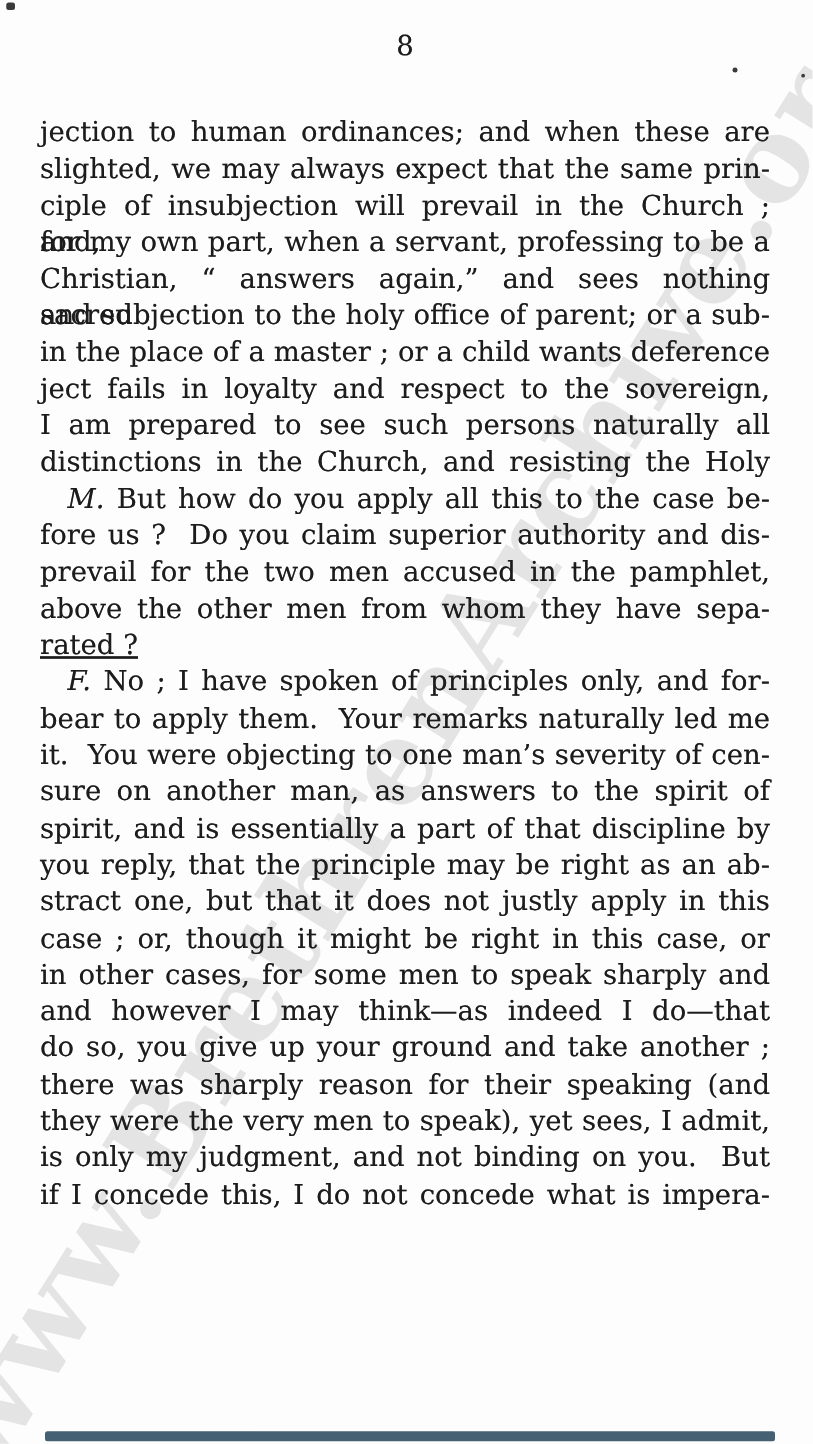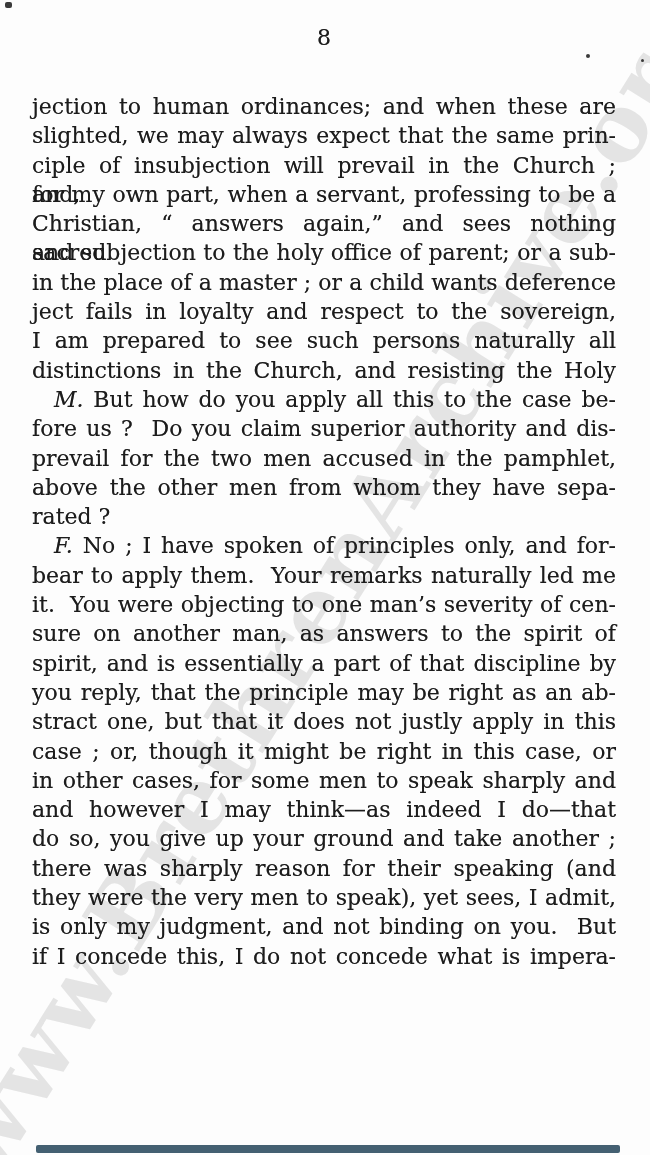--- a/index.html
+++ b/index.html
@@ -46,21 +46,21 @@
   }
   .line {
     height: 29.3px;
     line-height: 29.3px;
     text-align: justify;
     text-align-last: justify;
     white-space: normal;
     overflow: visible;
   }
   .line.indent { padding-left: 22px; }
-  .line.short { text-align-last: left; }
+  .line.short { text-align-last: left; text-decoration: underline; }
   .line i { font-style: italic; }
   .speck {
     position: absolute;
     background: #3a3a3a;
     border-radius: 50%;
     z-index: 2;
   }
   .speck.s1 { left: 5px;   top: 2px;  width: 7px; height: 6px; border-radius: 2px; }
   .speck.s2 { left: 586px; top: 54px; width: 4px; height: 4px; }
   .speck.s3 { left: 641px; top: 59px; width: 3px; height: 3px; }

